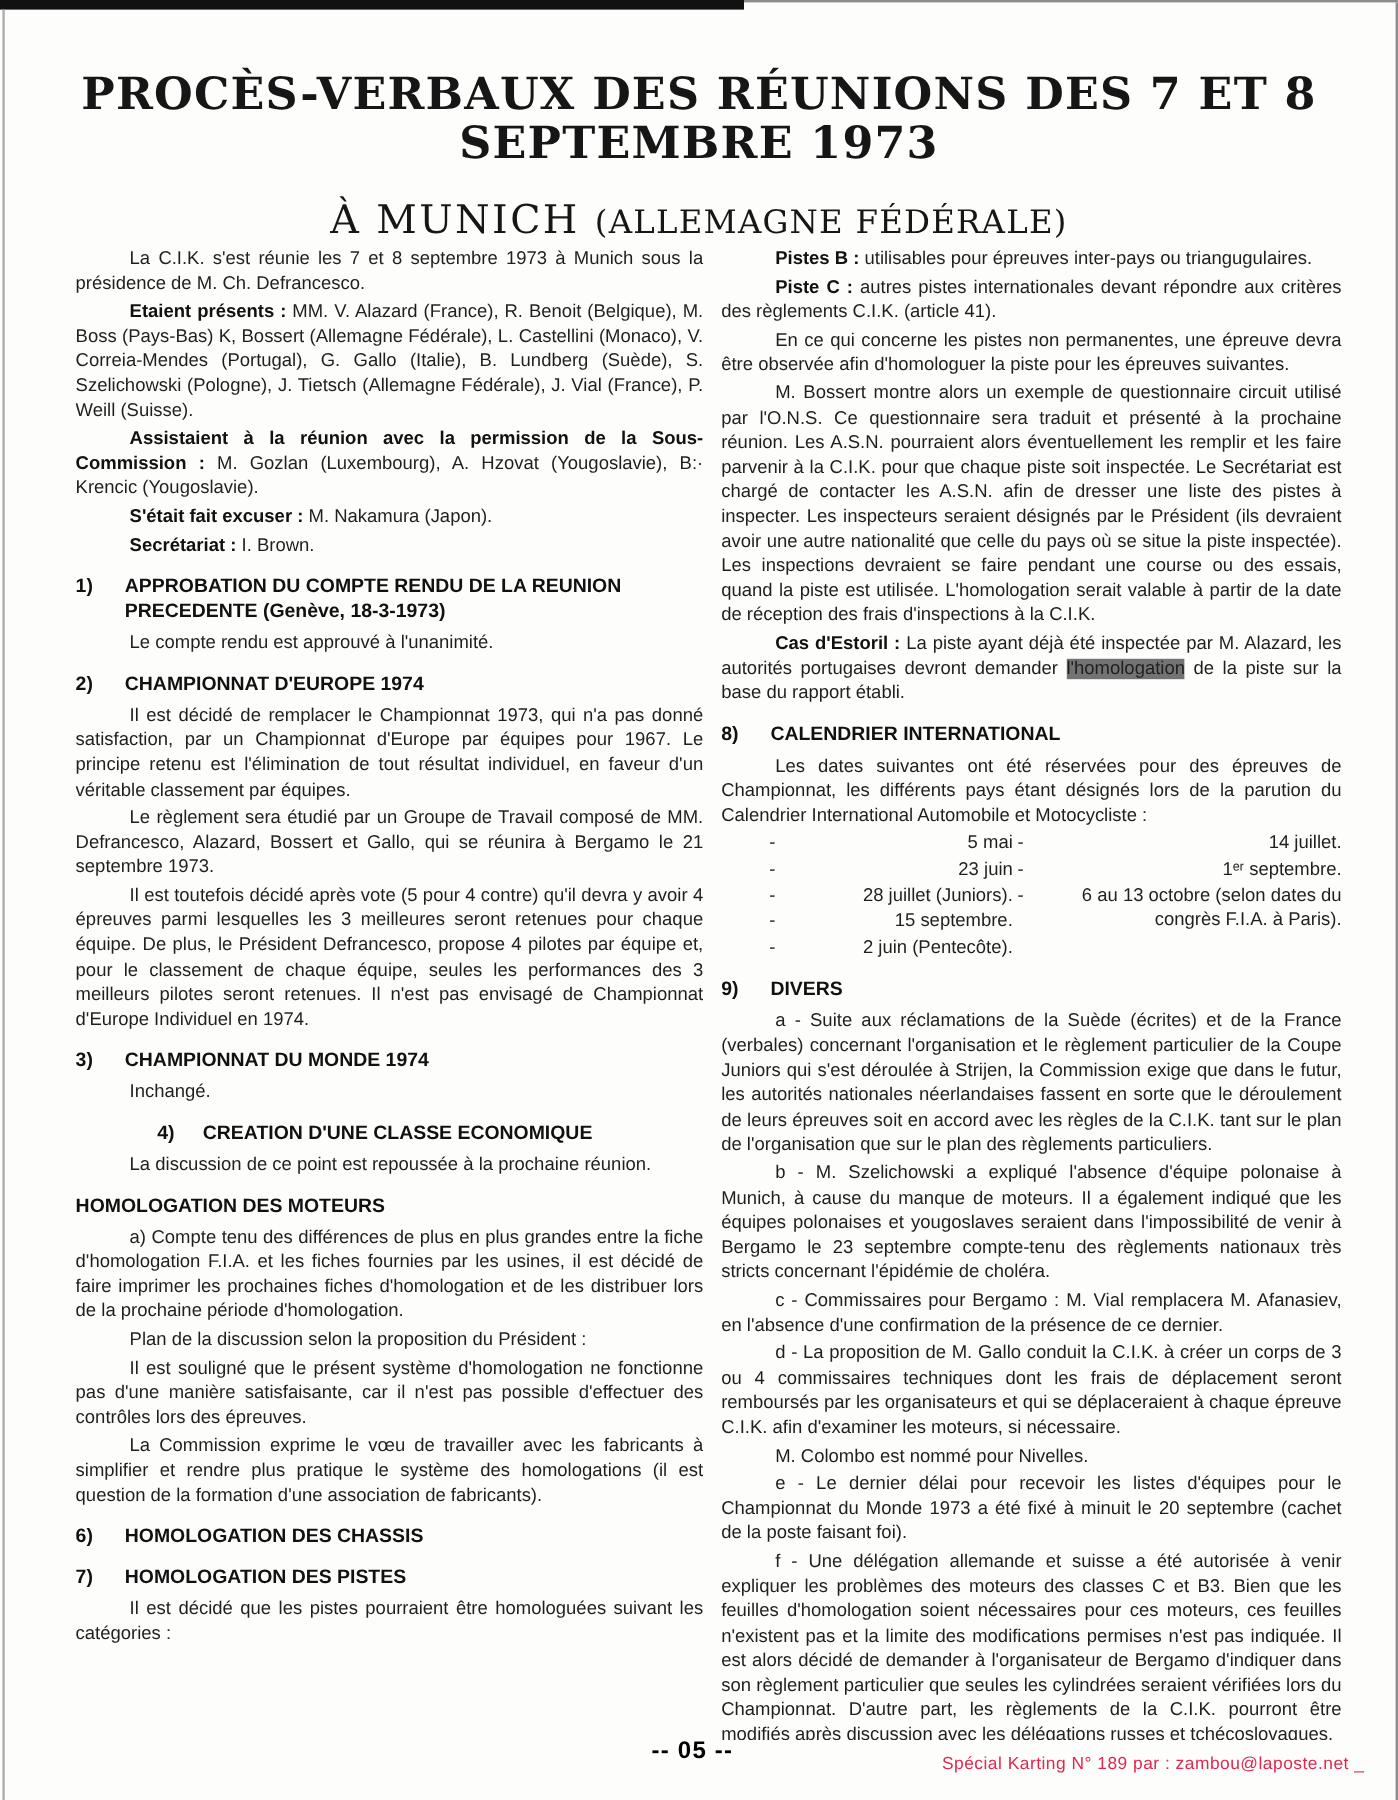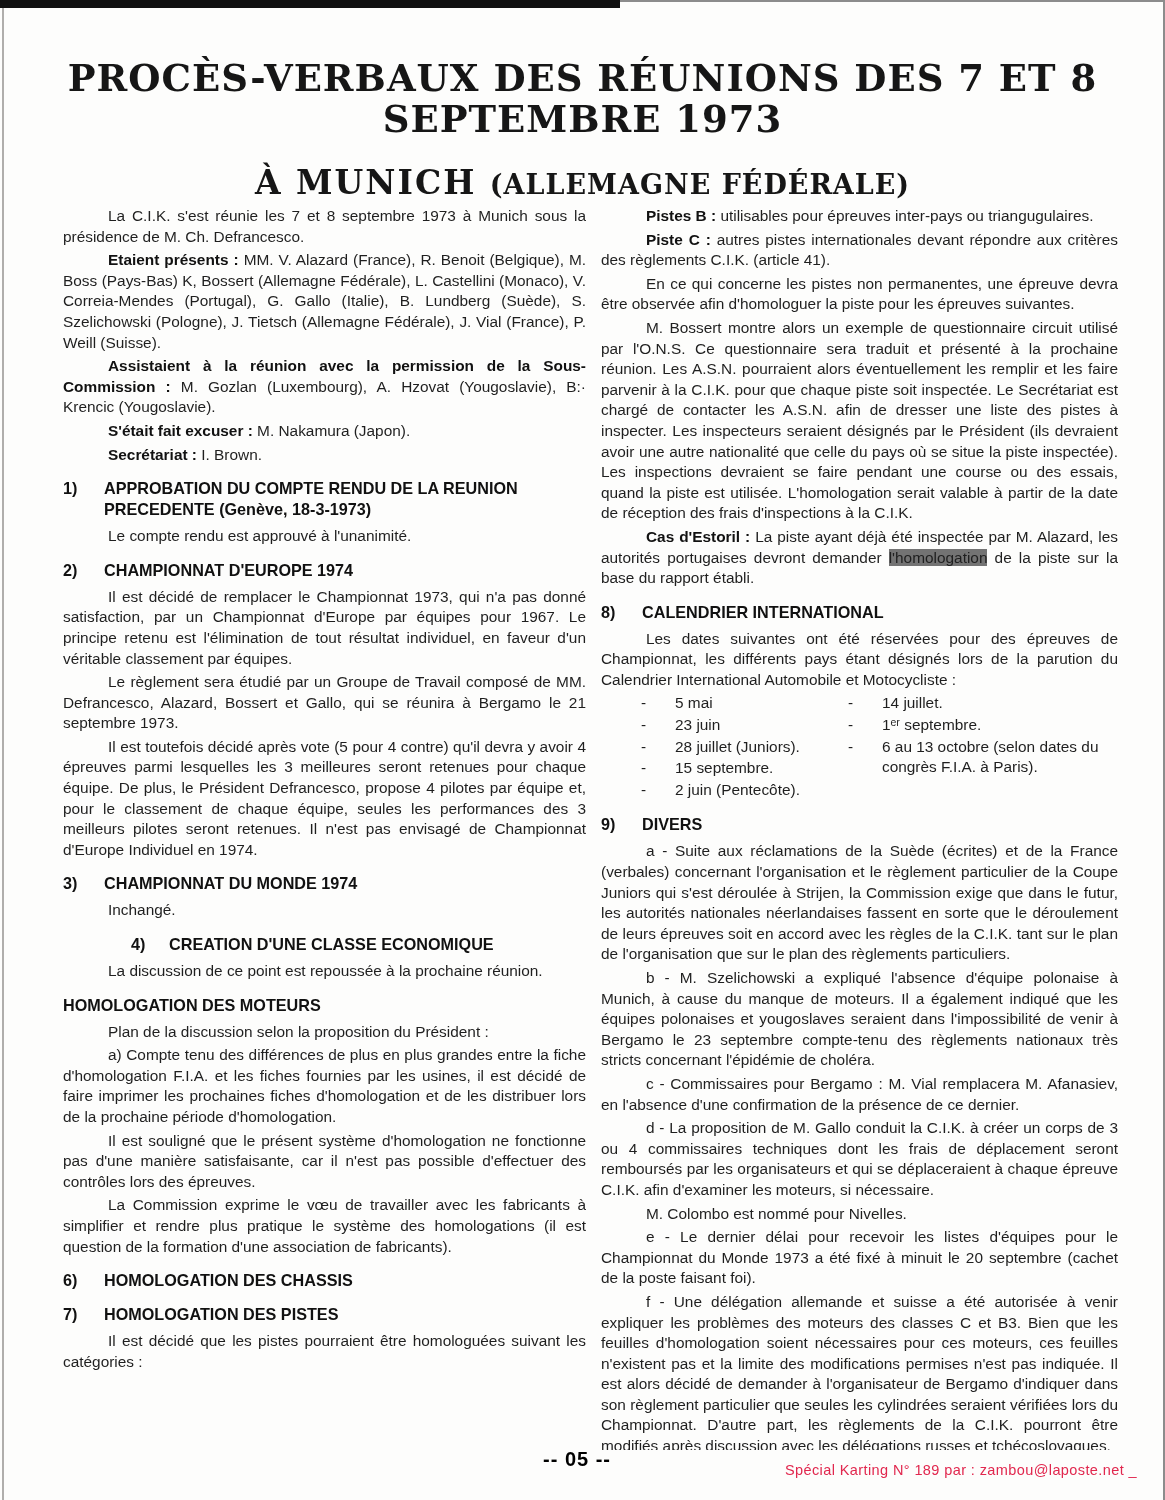--- a/index.html
+++ b/index.html
@@ -13,21 +13,21 @@
     color:#1f1f1f;
   }
   .edge-top{position:absolute;top:0;left:0;width:100%;height:2px;background:#8c8c8c;}
   .edge-top-black{position:absolute;top:0;left:0;width:620px;height:8px;background:#111;}
   .edge-left{position:absolute;top:8px;left:2px;width:2px;height:1492px;background:#b0aeac;}
   .edge-right{position:absolute;top:2px;right:0;width:2px;height:1498px;background:#8c8c8c;}
 
   .title-wrap{position:absolute;top:58px;left:0;width:100%;text-align:center;
     font-family:"DejaVu Serif","Liberation Serif",serif;color:#161616;}
   .title-l1{font-size:37px;font-weight:700;letter-spacing:1px;line-height:1.1;}
-  .title-l2{margin-top:24px;font-size:33px;font-weight:700;letter-spacing:2px;}
+  .title-l2{margin-top:24px;font-size:33px;font-weight:400;letter-spacing:2px;}
   .title-l2 .sub{font-size:27px;letter-spacing:1px;}
 
   .col{position:absolute;top:206px;height:1244px;overflow:hidden;
     font-size:15.4px;line-height:20.6px;text-align:justify;}
   .col-left{left:63px;width:523px;}
   .col-right{left:601px;width:517px;}
 
   p.para{margin:0 0 3px 0;text-indent:45px;}
   .b{font-weight:700;color:#111;}
   .hl{background:#737373;}
@@ -39,21 +39,21 @@
   .sec.flush{display:block;margin-left:0;}
   .sec.indent4{padding-left:68px;}
   .sec.indent4 .num{width:38px;flex:0 0 38px;}
 
   .cal{margin:2px 0 4px 0;display:flex;text-align:left;}
   .cal-col{display:flex;flex-direction:column;}
   .cal-col.l{width:47%;padding-left:40px;box-sizing:border-box;}
   .cal-col.r{width:53%;padding-left:4px;box-sizing:border-box;}
   .cal-item{display:flex;margin-bottom:1px;}
   .cal-item .dash{flex:0 0 34px;}
-  .cal-item .txt{flex:1;}
+  .cal-item .txt{flex:1;text-align:right;}
 
   .footer-page{position:absolute;left:543px;top:1448px;
     font-size:20px;font-weight:700;color:#000000;letter-spacing:1px;}
   .footer-credit{position:absolute;right:28px;top:1462px;
     font-size:14.5px;color:#e1274e;letter-spacing:0.4px;}
 </style>
 </head>
 <body>
 
 <div class="page">
@@ -97,22 +97,22 @@
     </div>
     <p class="para">Inchangé.</p>
 
     <div class="sec indent4">
       <span class="num">4)</span>
       <span class="ttl">CREATION D'UNE CLASSE ECONOMIQUE</span>
     </div>
     <p class="para">La discussion de ce point est repoussée à la prochaine réunion.</p>
 
     <div class="sec flush">HOMOLOGATION DES MOTEURS</div>
+    <p class="para">a) Compte tenu des différences de plus en plus grandes entre la fiche d'homologation F.I.A. et les fiches fournies par les usines, il est décidé de faire imprimer les prochaines fiches d'homologation et de les distribuer lors de la prochaine période d'homologation.</p>
     <p class="para">Plan de la discussion selon la proposition du Président :</p>
-    <p class="para">a) Compte tenu des différences de plus en plus grandes entre la fiche d'homologation F.I.A. et les fiches fournies par les usines, il est décidé de faire imprimer les prochaines fiches d'homologation et de les distribuer lors de la prochaine période d'homologation.</p>
     <p class="para">Il est souligné que le présent système d'homologation ne fonctionne pas d'une manière satisfaisante, car il n'est pas possible d'effectuer des contrôles lors des épreuves.</p>
     <p class="para">La Commission exprime le vœu de travailler avec les fabricants à simplifier et rendre plus pratique le système des homologations (il est question de la formation d'une association de fabricants).</p>
 
     <div class="sec">
       <span class="num">6)</span>
       <span class="ttl">HOMOLOGATION DES CHASSIS</span>
     </div>
 
     <div class="sec">
       <span class="num">7)</span>

